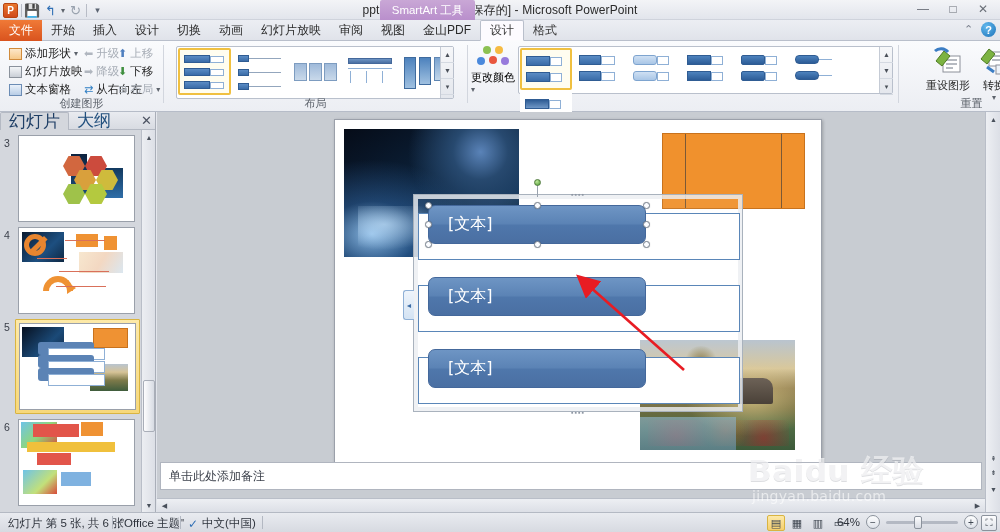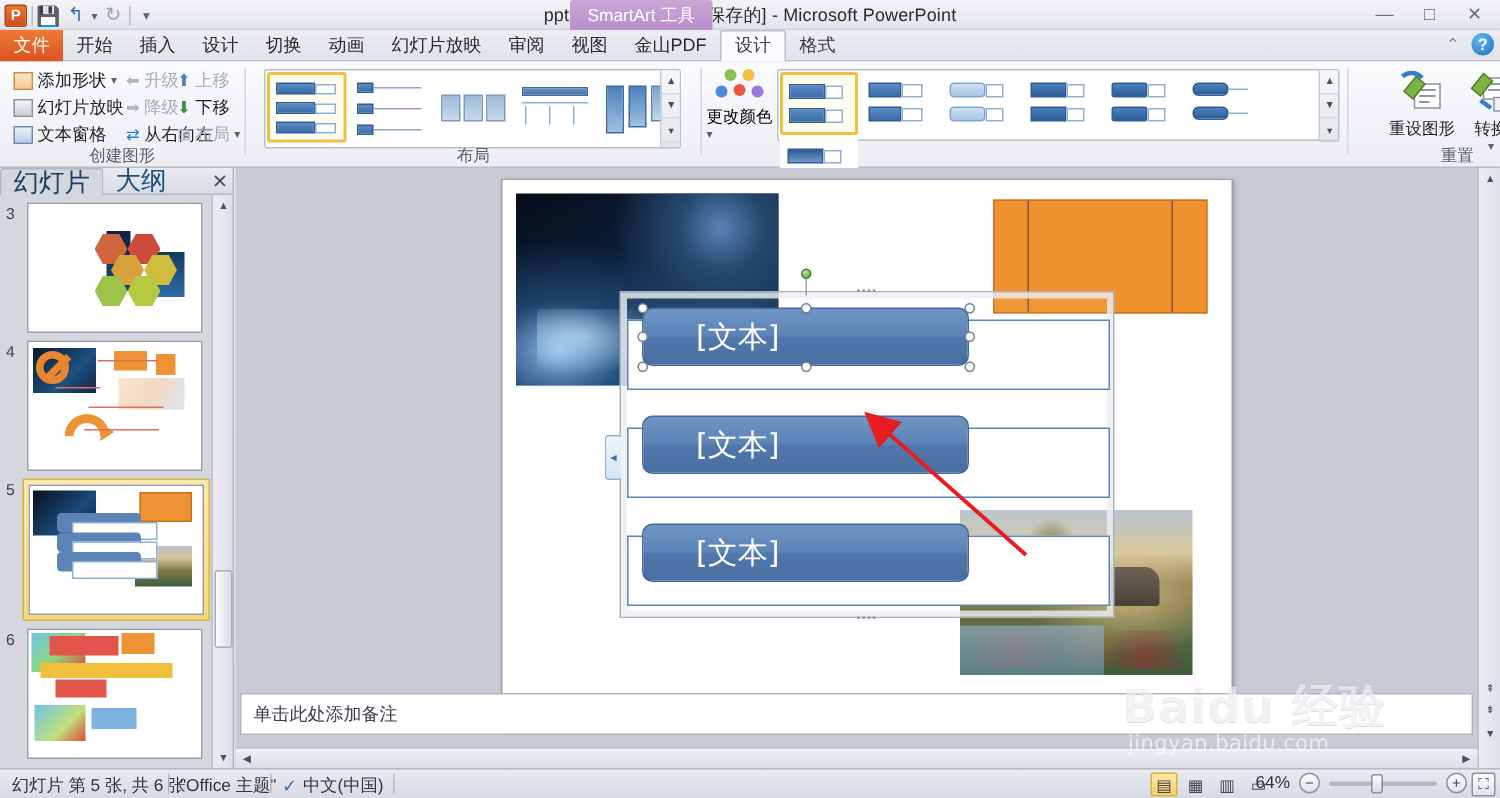--- a/index.html
+++ b/index.html
@@ -270,22 +270,22 @@
   }
 
   .sa-node { position: absolute; }
   .sa-outline {
     position: absolute; border: 1px solid #5a86b8; background: #fff;
   }
   .sa-rect {
     position: absolute; border-radius: 7px;
     background: linear-gradient(#6e95c4 0%, #5b83b5 48%, #4f77ab 52%, #4a6fa2 100%);
     border: 1px solid #44689b;
-    color: #fff; font-size: 20px;
-    display: flex; align-items: center; padding-left: 35px;
+    color: #fff; font-size: 16px;
+    display: flex; align-items: center; padding-left: 19px;
     font-family: "DejaVu Sans", sans-serif;
   }
   .sel-handle {
     position:absolute; width:7px; height:7px; border:1px solid #7d8794;
     background:#fcfdff; border-radius:50%; box-shadow: 0 0 1px rgba(0,0,0,.3);
   }
   .rot-handle {
     position:absolute; width:7px; height:7px; border:1px solid #4e7a3a;
     background: radial-gradient(circle at 35% 30%, #bde79a, #4f9b33); border-radius:50%;
   }

